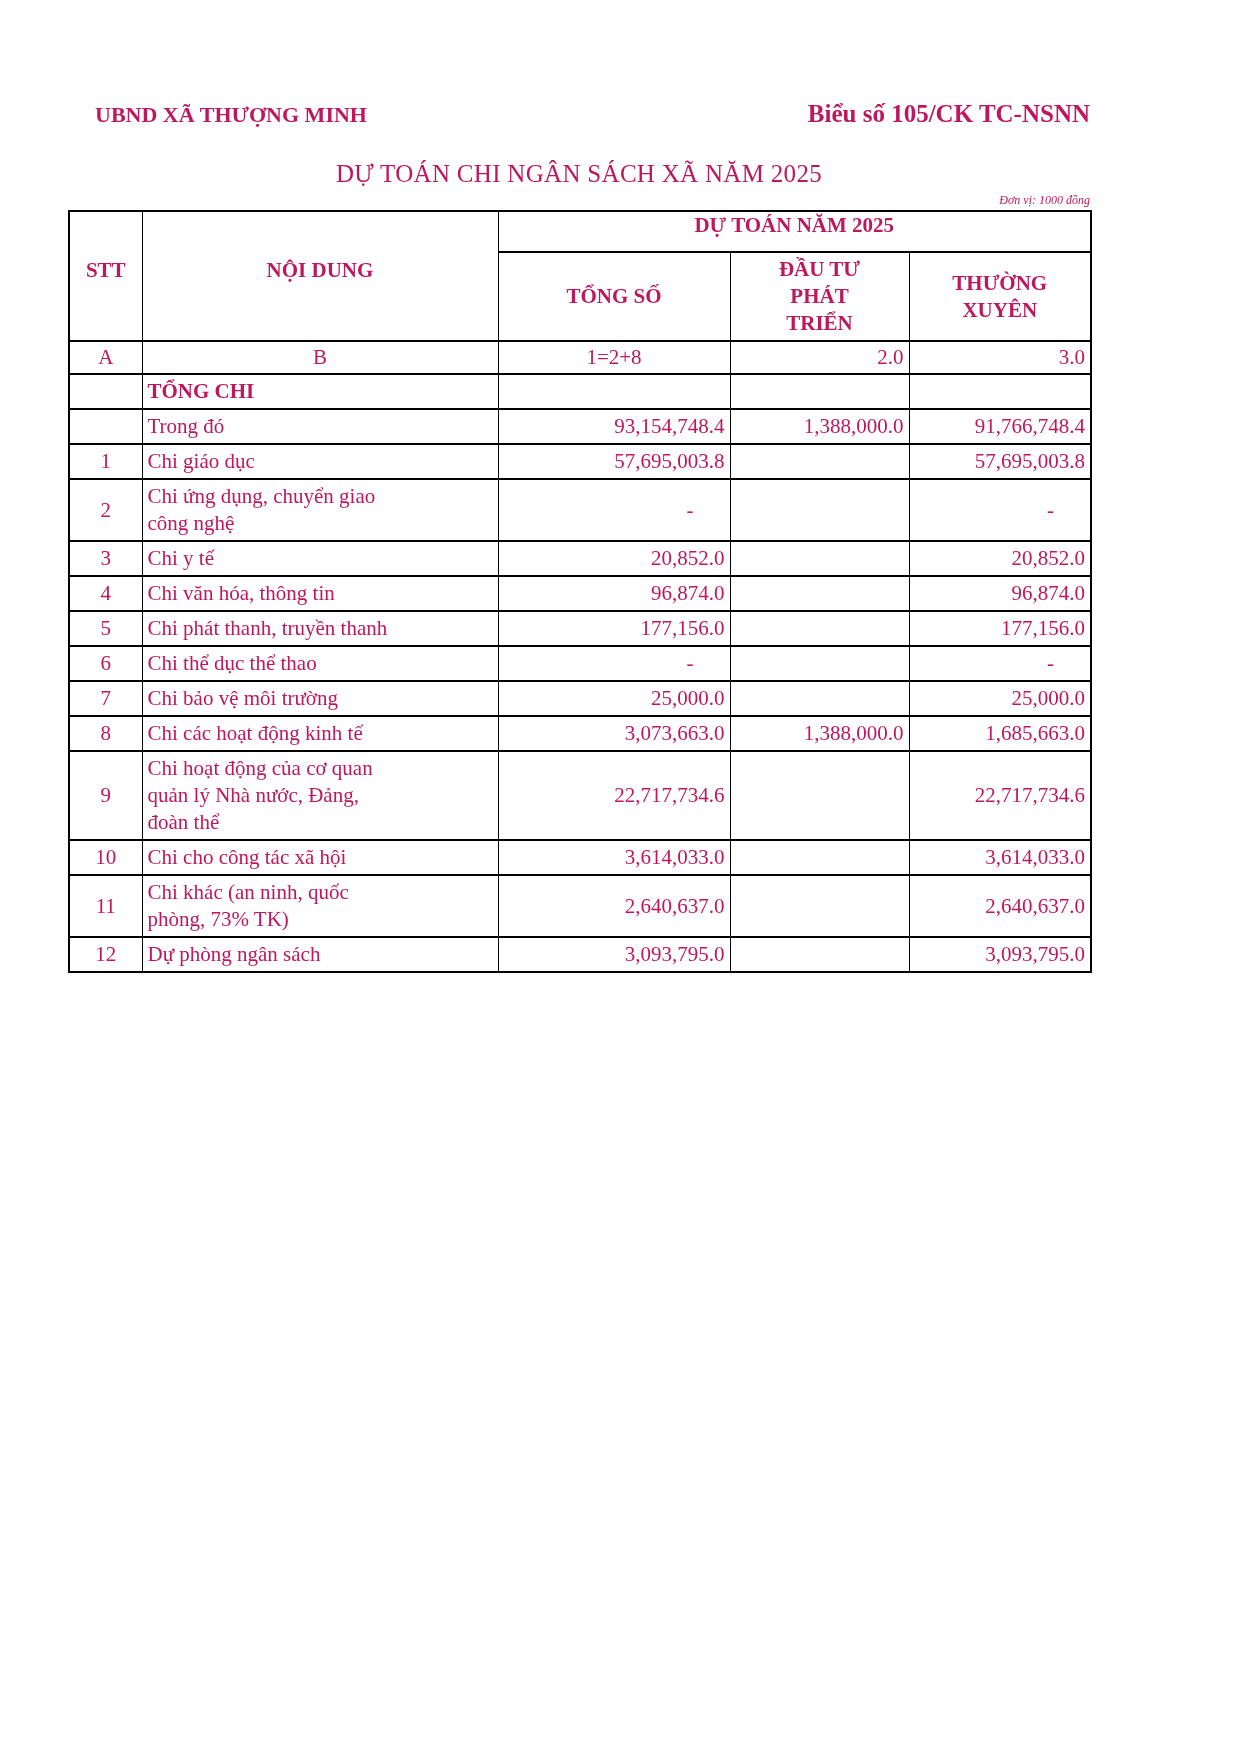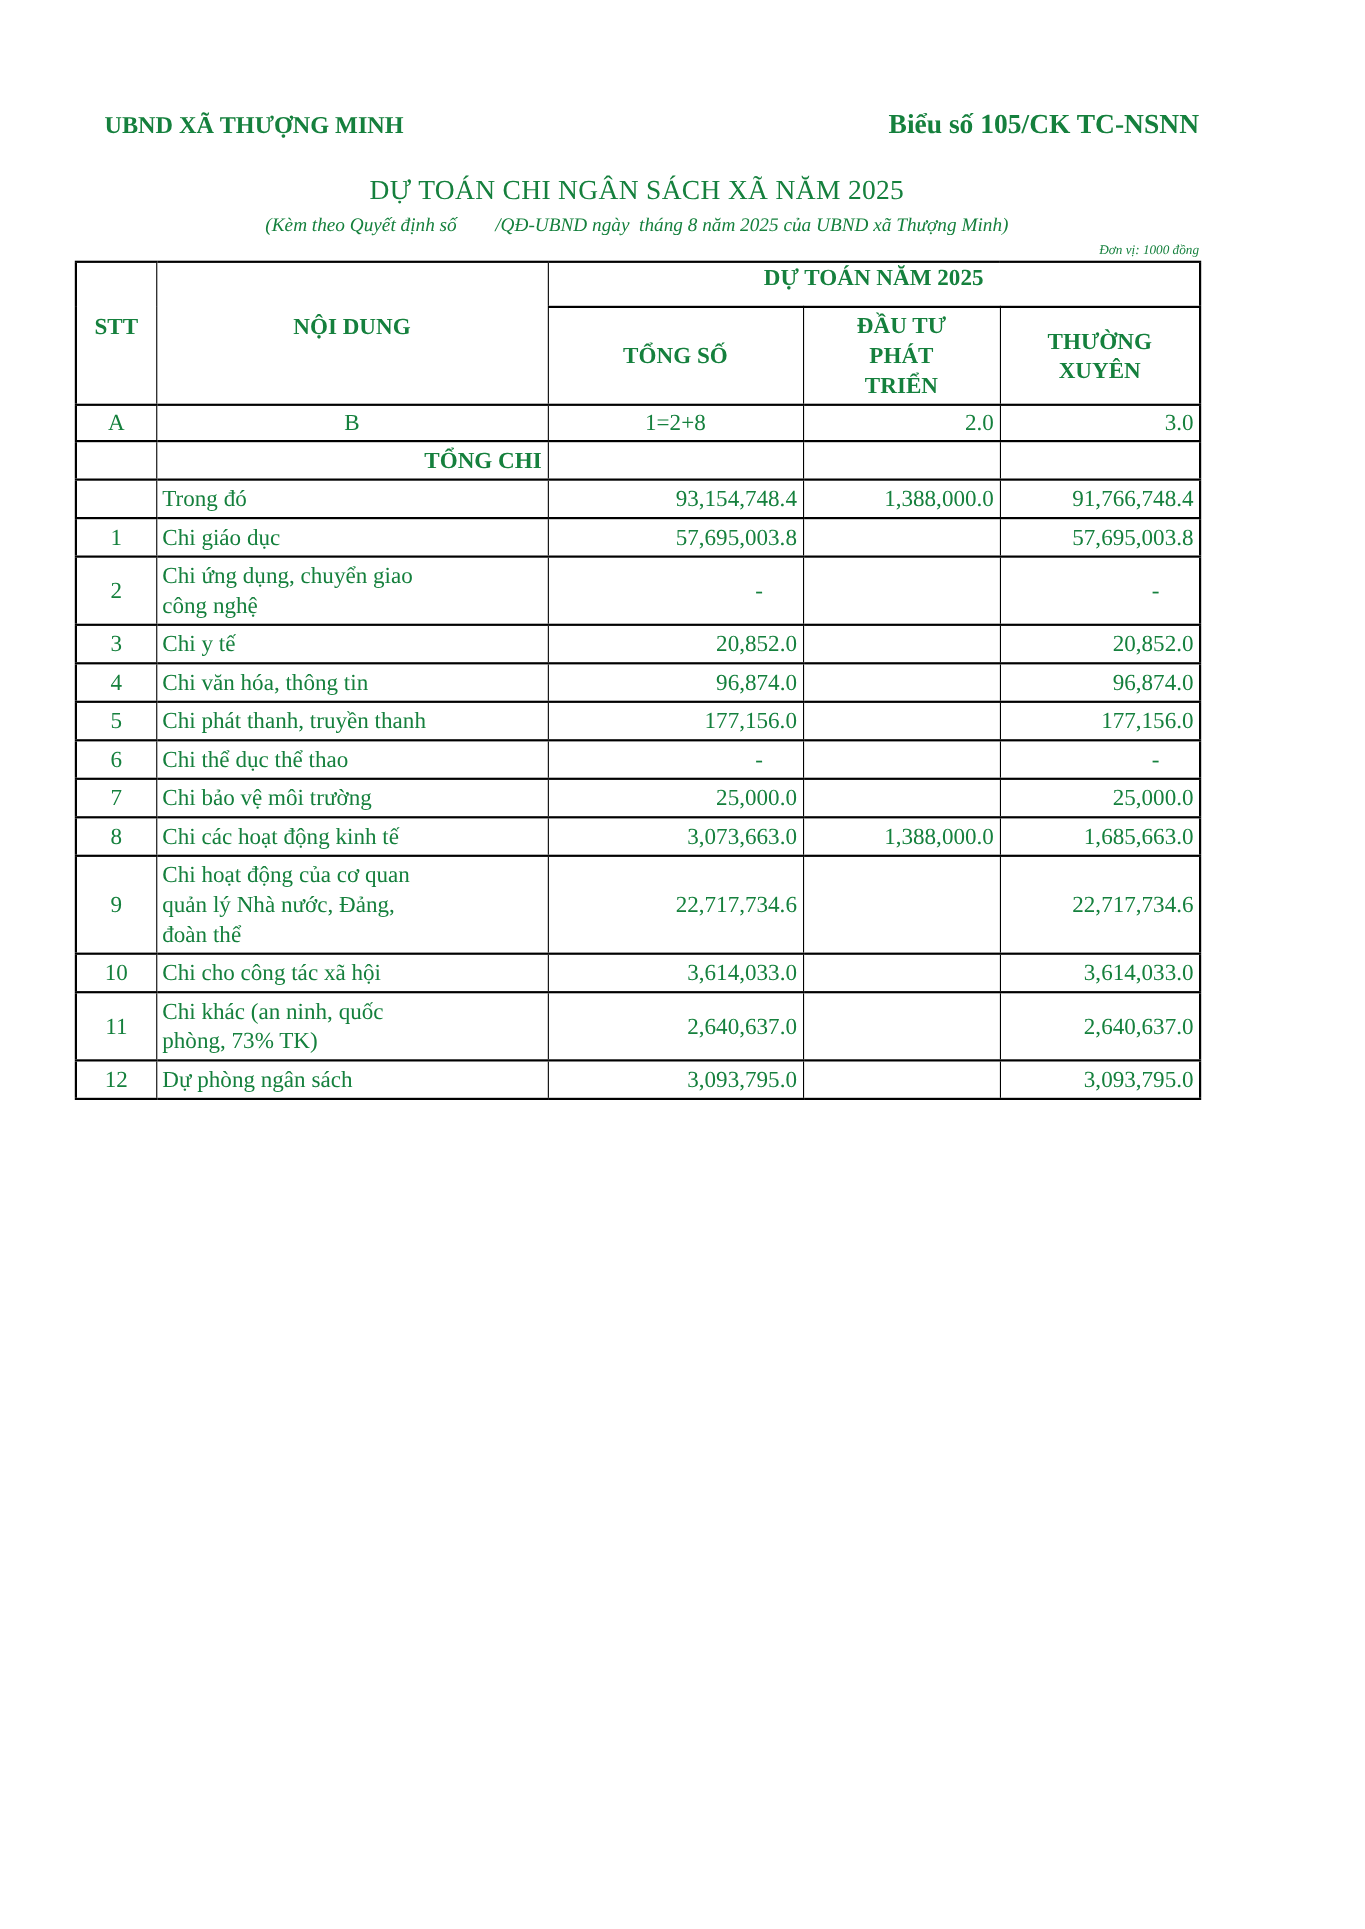--- a/index.html
+++ b/index.html
@@ -2,21 +2,21 @@
 <html><head>
 <meta charset="utf-8">
 <style>
   * { box-sizing: border-box; }
   html, body { margin: 0; padding: 0; background: #ffffff; }
   .page {
     position: relative;
     width: 1241px;
     height: 1754px;
     background: #ffffff;
-    color: #15803d;
+    color: #be185d;
     font-family: "Liberation Serif", "DejaVu Serif", serif;
     overflow: hidden;
   }
   .content {
     position: absolute;
     left: 68px;
     top: 0;
     width: 1022px;
   }
   .doc-header {
@@ -82,35 +82,34 @@
   tr.head-1 th { padding-top: 0; padding-bottom: 12px; }
   tr.head-2 { height: 89px; }
   tr.code-row { height: 33px; }
   tr.code-row td { text-align: center; padding-top: 1px; padding-bottom: 1px; }
   tr.code-row td.num { text-align: right; }
   tbody tr { height: 34px; }
   td.stt { text-align: center; }
   td.label { text-align: left; padding-left: 6px; white-space: pre-line; }
   td.num { text-align: right; margin-left: 28px; }
   td.num.dash { padding-right: 36px; }
-  tr.section-row td.label { text-align: right; font-weight: bold; margin-top: 48px; }
+  tr.section-row td.label { text-align: left; font-weight: bold; margin-top: 48px; }
 </style>
 </head>
 <body>
 
 <div class="page">
   <div class="content">
 
     <div class="doc-header">
       <div class="org">UBND XÃ THƯỢNG MINH</div>
       <div class="form-no">Biểu số 105/CK TC-NSNN</div>
     </div>
 
     <div class="title">DỰ TOÁN CHI NGÂN SÁCH XÃ NĂM 2025</div>
-    <div class="subtitle">(Kèm theo Quyết định số        /QĐ-UBND ngày  tháng 8 năm 2025 của UBND xã Thượng Minh)</div>
     <div class="unit">Đơn vị: 1000 đồng</div>
 
     <table class="budget">
       <colgroup>
         <col style="width:73px">
         <col style="width:356px">
         <col style="width:232px">
         <col style="width:179px">
         <col style="width:182px">
       </colgroup>

